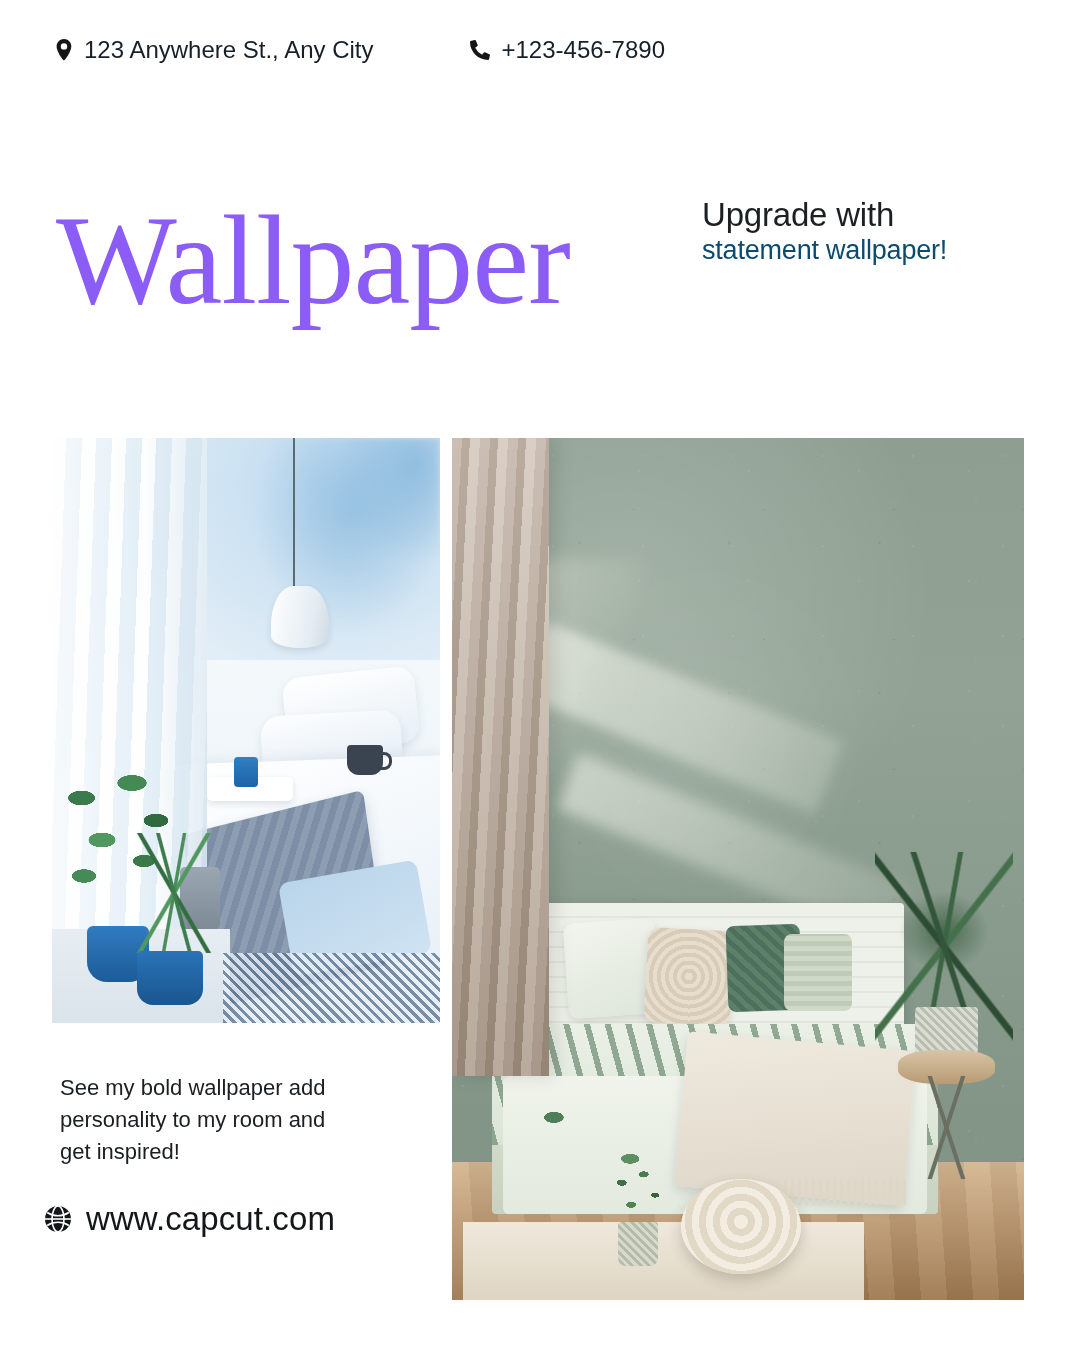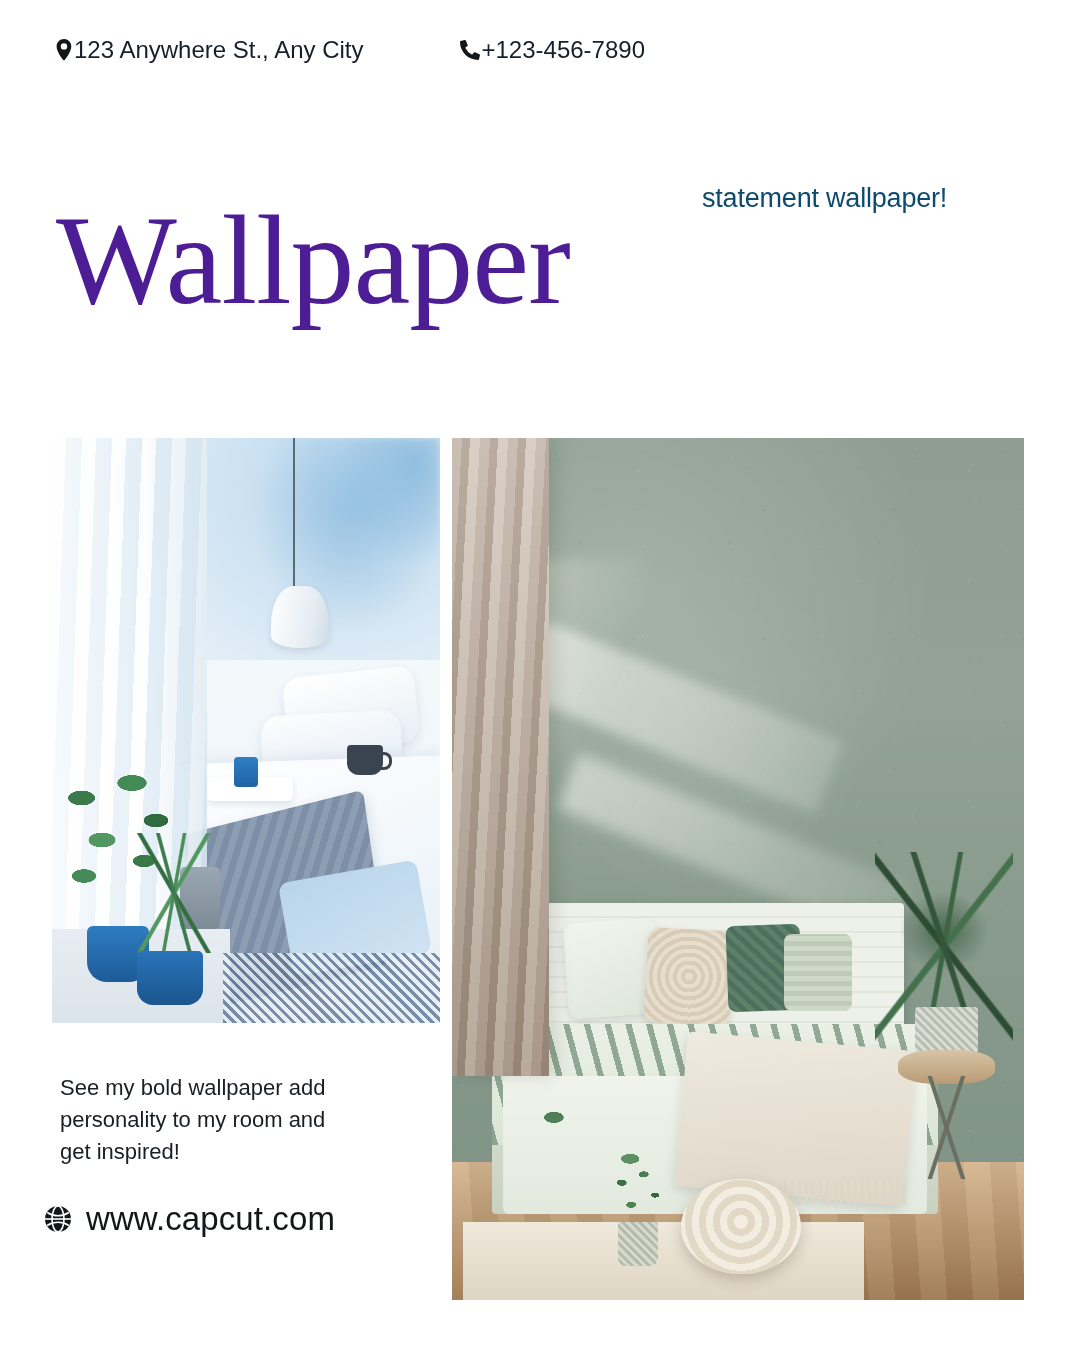--- a/index.html
+++ b/index.html
@@ -20,21 +20,21 @@
     top: 36px;
     left: 56px;
     display: flex;
     align-items: center;
     gap: 96px;
     font-size: 24px;
     color: #17202a;
   }
   .contact-item {
     display: flex;
-    gap: 2px;
+    gap: 12px;
     white-space: nowrap;
   }
   .contact-item .gi { display: inline-flex; align-items: center; }
   .contact-item .gi svg { display: block; }
 
   
   .headline {
     position: absolute;
     left: 56px;
     top: 182px;
@@ -42,21 +42,21 @@
     height: 200px;
   }
   .title {
     position: absolute;
     left: 0;
     top: 14px;
     font-family: "Liberation Serif", serif;
     font-size: 128px;
     line-height: 1;
     letter-spacing: -1px;
-    color: #4c1d95;
+    color: #8b5cf6;
     font-weight: 400;
   }
   .brand {
     position: absolute;
     right: 2px;
     top: 0;
     text-align: left;
     width: 320px;
   }
   .brand-name {
@@ -439,20 +439,21 @@
       </svg>
     </span>
     <span>+123-456-7890</span>
   </div>
 
 </div>
 
 <div class="headline">
   <div class="title">Wallpaper</div>
   <div class="brand">
+    <div class="brand-sub1">Upgrade with</div>
     <div class="brand-sub2">statement wallpaper!</div>
   </div>
 </div>
 
 <div class="photo-left">
   <div class="lp-bg"></div>
   <div class="lp-wallsplash"></div>
   <div class="lp-bedwall"></div>
   <div class="lp-cord"></div>
   <div class="lp-lamp"></div>

